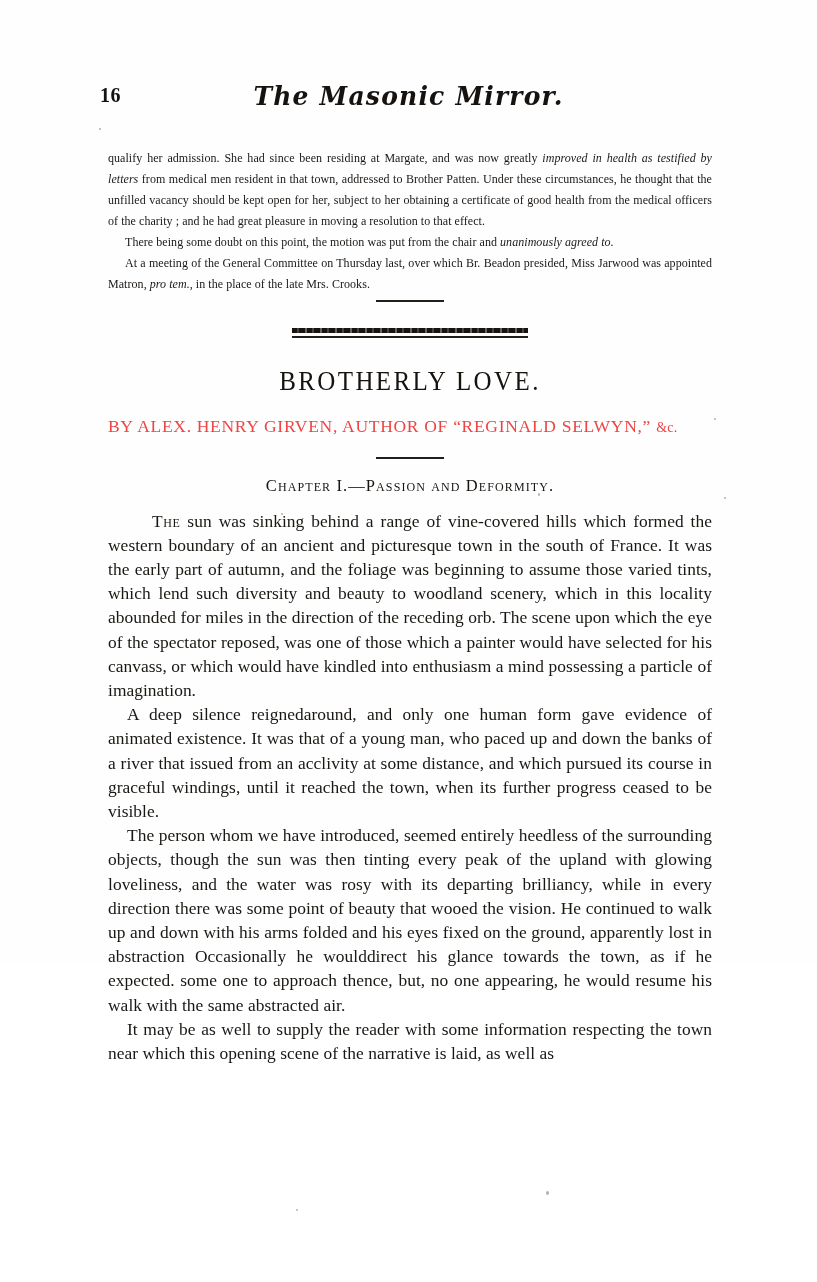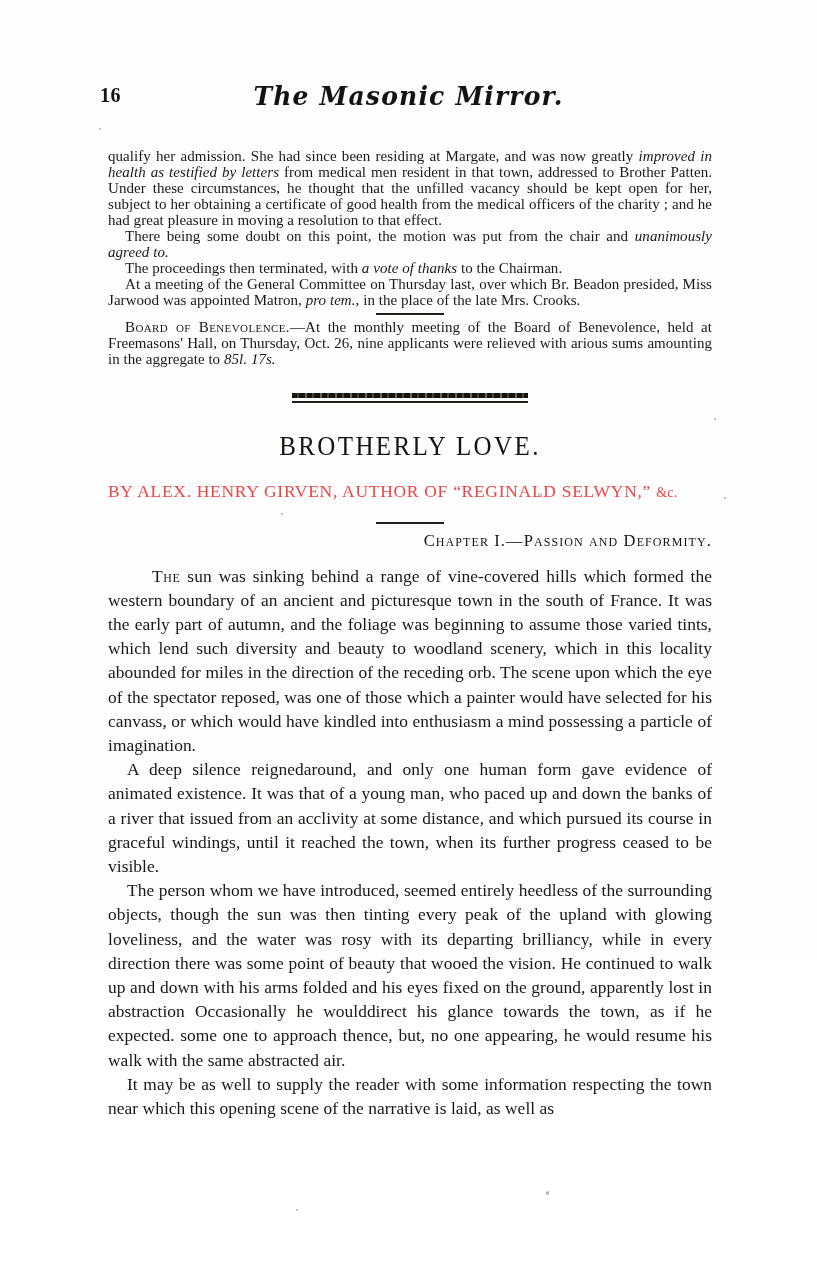--- a/index.html
+++ b/index.html
@@ -58,22 +58,22 @@
   
   .column {
     position: absolute;
     left: 108px;
     top: 148px;
     width: 604px;
   }
 
   
   .minutes {
-    font-size: 15px;
-    line-height: 16px;
+    font-size: 12px;
+    line-height: 21px;
     text-align: justify;
     text-align-last: left;
     color: #1b1714;
     letter-spacing: 0.05px;
   }
   .minutes p {
     margin: 0;
     text-indent: 0;
   }
   .minutes p.ind {
@@ -184,42 +184,40 @@
   <div class="column">
 
     <div class="minutes">
 
       <p><span>qualify her admission.   She had since been residing at Margate, and was now greatly </span><em>improved in health as testified by letters</em><span> from medical men resident in that town, addressed to Brother Patten.   Under these circumstances, he thought that the unfilled vacancy should be kept open for her, subject to her obtaining a certificate of good health from the medical officers of the charity ; and he had great pleasure in moving a resolution to that effect.</span></p>
 
 
 
       <p class="ind"><span>There being some doubt on this point, the motion was put from the chair and </span><em>unanimously agreed to.</em></p>
 
-      <p class="ind"><span>The proceedings then terminated, with </span><em>a vote of thanks</em><span> to the Chairman.</span></p>
 
       <p class="ind"><span>At a meeting of the General Committee on Thursday last, over which Br. Beadon presided, Miss Jarwood was appointed Matron, </span><em>pro tem.</em><span>, in the place of the late Mrs. Crooks.</span></p>
 
       <div class="rule-short"></div>
 
-      <p class="ind"><span class="sc">Board of Benevolence.</span><span>—At the monthly meeting of the Board of Benevolence, held at Freemasons' Hall, on Thursday,  Oct. 26, nine applicants were relieved with arious sums amounting in the aggregate to </span><em>85l. 17s.</em></p>
 
     </div>
 
     <div class="rule-fancy" style="margin-top:26px;">
       <div class="thick"></div>
       <div class="thin"></div>
     </div>
 
     <div class="story-title" style="margin-top:30px;">BROTHERLY LOVE.</div>
 
     <div class="byline" style="margin-top:20px;"><span>BY ALEX. HENRY GIRVEN, AUTHOR OF “REGINALD SELWYN,” </span><span class="amp">&amp;c.</span></div>
 
     <div class="rule-short" style="margin-top:20px;"></div>
 
-    <div class="chapter-head" style="margin-top:7px;text-align:right;">Chapter I.—Passion and Deformity.</div>
+    <div class="chapter-head" style="margin-top:17px;">Chapter I.—Passion and Deformity.</div>
 
     <div class="story" style="margin-top:13px;">
       <p class="first"><span class="dropcaps">The</span><span> sun was  sinking behind a range of vine-covered hills which formed the western boundary of an ancient and picturesque town in the south of France.   It was the early part of autumn, and the foliage was beginning to assume those varied tints, which lend such diversity and beauty to woodland scenery, which in this locality abounded for miles in the direction of the receding orb.   The scene upon which the eye of the spectator reposed, was one of those which a painter would have selected for his canvass, or which would have kindled into enthusiasm a mind possessing a particle of imagination.</span></p>
       <p>A deep silence reignedaround, and only one human form gave evidence of animated existence.   It was that of a young man, who paced up and down the banks of a river that issued from an acclivity at some distance, and which pursued its course in graceful windings, until it reached the town, when its further progress ceased to be visible.</p>
       <p>The person whom we have introduced, seemed entirely heedless of the surrounding objects, though the sun was then tinting every peak of the upland with glowing loveliness, and the water was rosy with its departing brilliancy, while in every direction there was some point of beauty that wooed the vision.   He continued to walk up and down with his arms folded and his eyes fixed on the ground, apparently lost in abstraction Occasionally he woulddirect his glance towards the town, as if he expected. some one to approach thence, but, no one appearing, he would resume his walk with the same abstracted air.</p>
       <p>It may be as well to supply the reader with some information respecting the town near which this opening scene of the narrative is laid, as well as</p>
     </div>
 
   </div>
 

